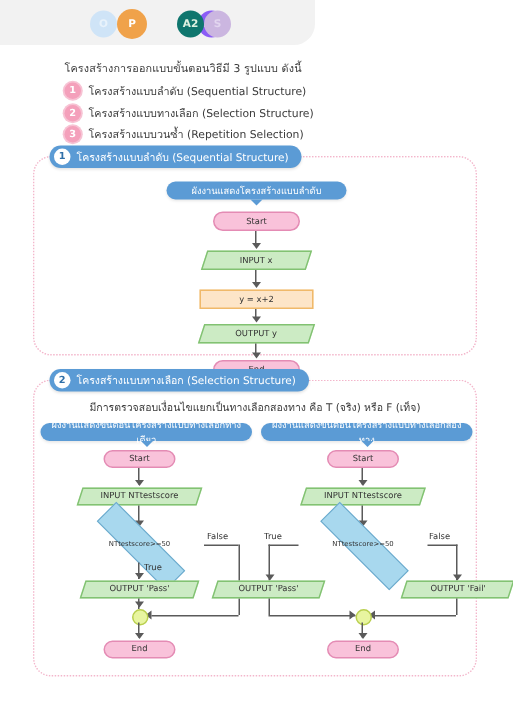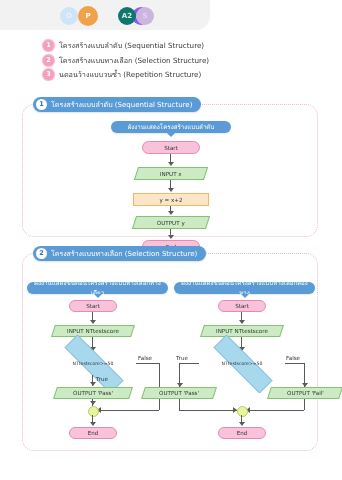--- a/index.html
+++ b/index.html
@@ -160,32 +160,33 @@
 
 
   <div class="av o">O</div>
   <div class="av p">P</div>
   <div class="av a1">A1</div>
   <div class="av a2">A2</div>
   <div class="av s">S</div>
 </div>
 
 <div class="intro">
+  <div class="intro-title">โครงสร้างการออกแบบขั้นตอนวิธีมี 3 รูปแบบ ดังนี้</div>
 
   <div class="bullet-row">
     <div class="num-circle">1</div>
     <div class="bullet-txt">โครงสร้างแบบลำดับ (Sequential Structure)</div>
   </div>
   <div class="bullet-row">
     <div class="num-circle">2</div>
     <div class="bullet-txt">โครงสร้างแบบทางเลือก (Selection Structure)</div>
   </div>
   <div class="bullet-row">
     <div class="num-circle">3</div>
-    <div class="bullet-txt">นตอนว้างแบบวนซ้ำ (Repetition Structure)</div>
+    <div class="bullet-txt">โครงสร้างแบบวนซ้ำ (Repetition Selection)</div>
   </div>
 </div>
 
 <div class="section" id="sec1">
 
   <div class="sec-header">
     <div class="hnum">1</div>
     <div class="htxt">โครงสร้างแบบลำดับ (Sequential Structure)</div>
   </div>
 
@@ -217,20 +218,21 @@
   </div>
 </div>
 
 <div class="section" id="sec2">
 
   <div class="sec-header">
     <div class="hnum">2</div>
     <div class="htxt">โครงสร้างแบบทางเลือก (Selection Structure)</div>
   </div>
 
+  <div class="sec-desc">มีการตรวจสอบเงื่อนไขแยกเป็นทางเลือกสองทาง คือ T (จริง) หรือ F (เท็จ)</div>
 
   <div class="caption" style="left:4px;top:28px;width:141px;height:12px;">ผังงานแสดงขั้นตอนโครงสร้างแบบทางเลือกทางเดียว</div>
   <div class="caption" style="left:151px;top:28px;width:141px;height:12px;">ผังงานแสดงขั้นตอนโครงสร้างแบบทางเลือกสองทาง</div>
 
   <div class="fc" style="left:0;top:0;width:148px;height:198px;">
 
     <div class="node terminal" style="left:46px;top:46px;width:48px;height:12px;">Start</div>
     <div class="line vline" style="left:69px;top:58px;height:11px;"></div>
     <div class="arrow" style="left:66.5px;top:66px;"></div>
 

